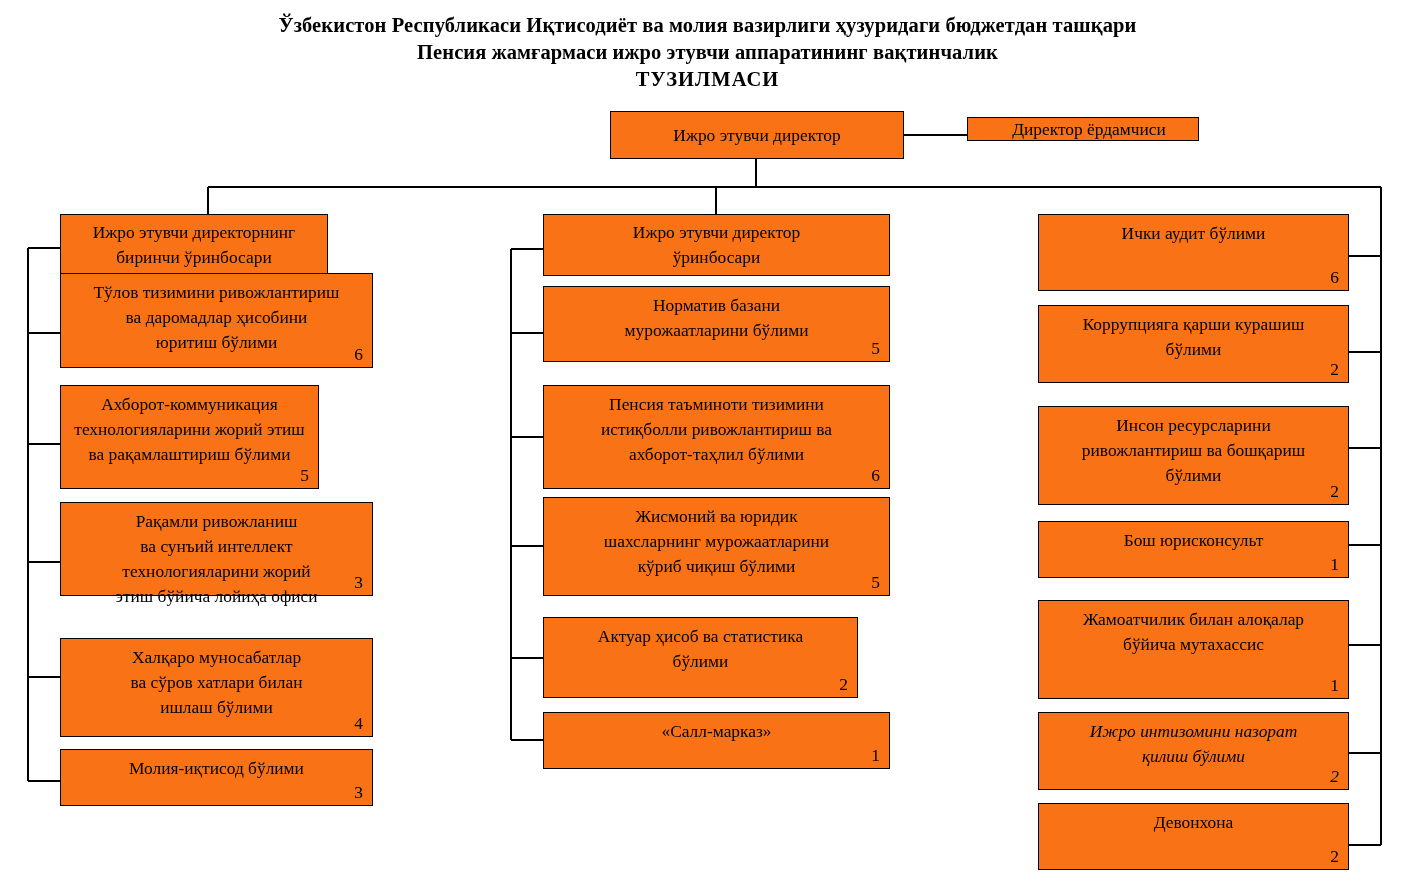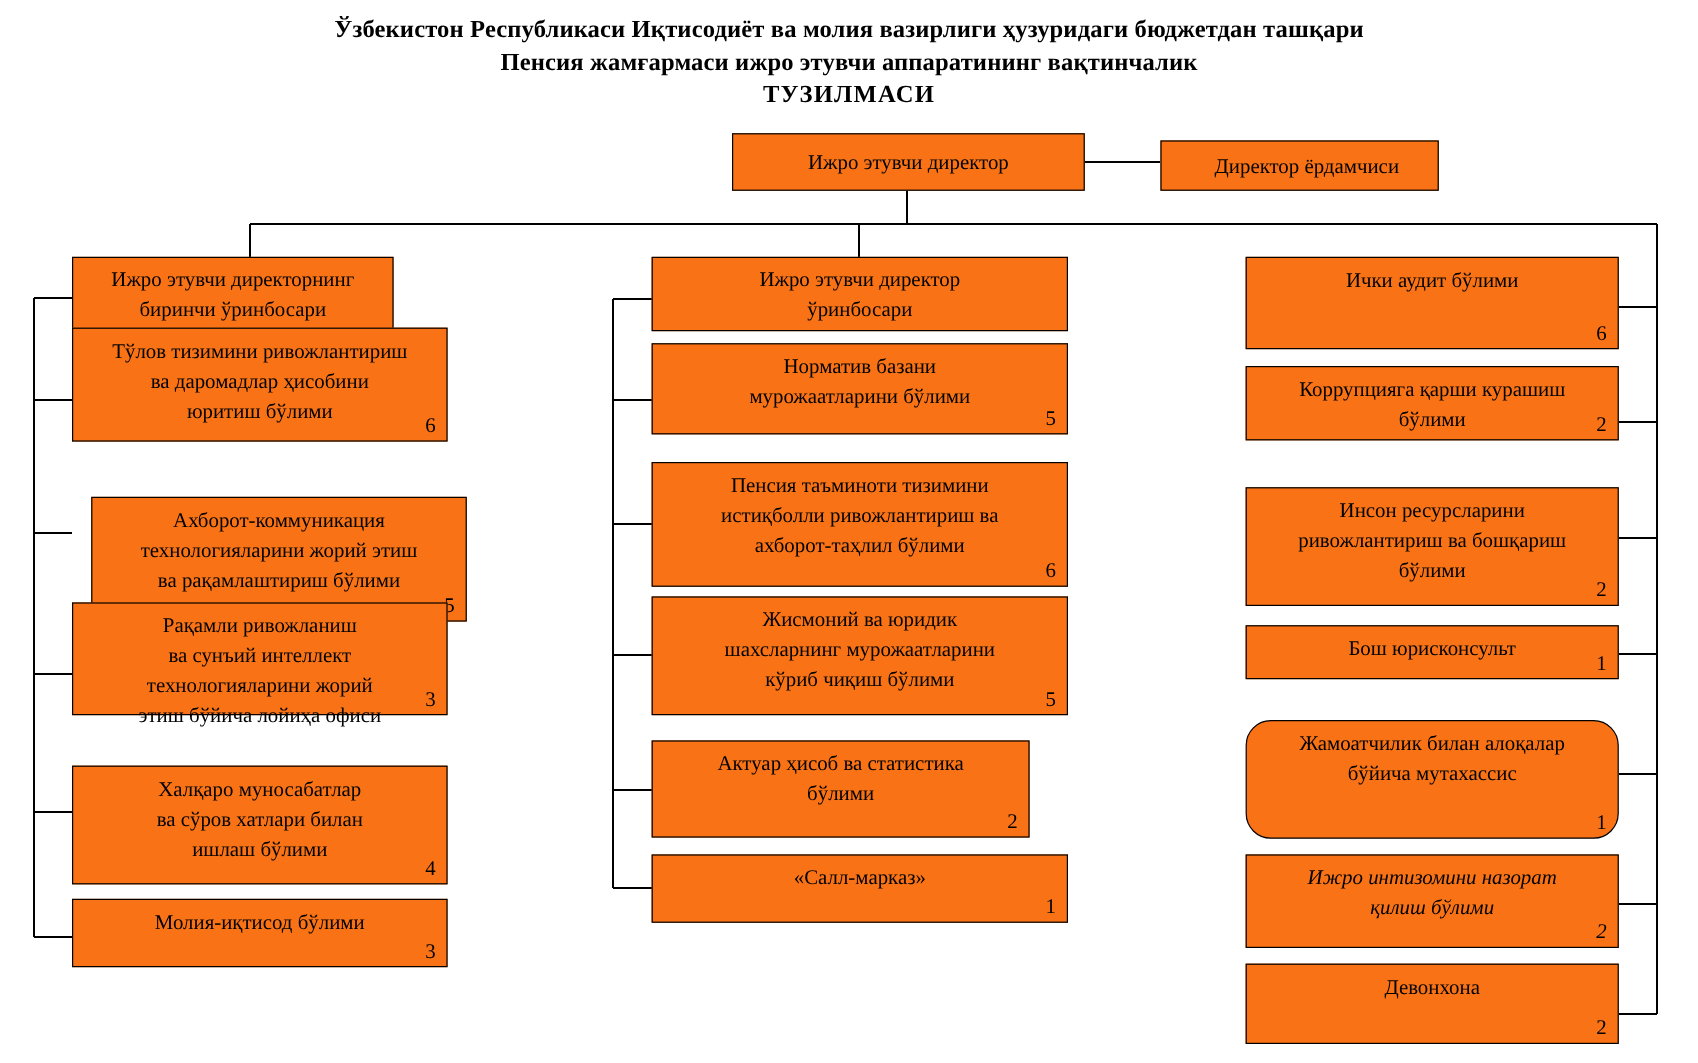--- a/index.html
+++ b/index.html
@@ -125,37 +125,37 @@
     <line x1="1381" y1="545" x2="1349" y2="545"></line>
     <line x1="1381" y1="645" x2="1349" y2="645"></line>
     <line x1="1381" y1="753" x2="1349" y2="753"></line>
     <line x1="1381" y1="845" x2="1349" y2="845"></line>
   </svg>
 
   <div class="node centered" style="left:610px; top:111px; width:294px; height:48px;">
     <span class="node-label">Ижро этувчи директор</span>
   </div>
 
-  <div class="node centered" style="left:967px; top:117px; width:232px; height:42px;padding-left:12px;">
+  <div class="node centered" style="left:967px; top:117px; width:232px; height:24px;padding-left:12px;">
     <span class="node-label">Директор ёрдамчиси</span>
   </div>
 
   <div class="node centered" style="left:60px; top:214px; width:268px; height:62px;">
     <span class="node-label">Ижро этувчи директорнинг
 биринчи ўринбосари</span>
   </div>
 
   <div class="node" style="left:60px; top:273px; width:313px; height:95px;">
     <span class="node-label">Тўлов тизимини ривожлантириш
 ва даромадлар ҳисобини
 юритиш бўлими</span>
     <span class="node-count">6</span>
   </div>
 
-  <div class="node" style="left:60px; top:414px; width:313px; height:104px;margin-left:16px;">
+  <div class="node" style="left:60px; top:385px; width:259px; height:104px;">
     <span class="node-label">Ахборот-коммуникация
 технологияларини жорий этиш
 ва рақамлаштириш бўлими</span>
     <span class="node-count">5</span>
   </div>
 
   <div class="node" style="left:60px; top:502px; width:313px; height:94px;">
     <span class="node-label">Рақамли ривожланиш
 ва сунъий интеллект
 технологияларини жорий
@@ -209,39 +209,39 @@
   <div class="node" style="left:543px; top:712px; width:347px; height:57px;">
     <span class="node-label">«Салл-марказ»</span>
     <span class="node-count">1</span>
   </div>
 
   <div class="node" style="left:1038px; top:214px; width:311px; height:77px;">
     <span class="node-label">Ички аудит бўлими</span>
     <span class="node-count">6</span>
   </div>
 
-  <div class="node" style="left:1038px; top:305px; width:311px; height:62px;">
+  <div class="node" style="left:1038px; top:305px; width:311px; height:78px;">
     <span class="node-label">Коррупцияга қарши курашиш
 бўлими</span>
     <span class="node-count">2</span>
   </div>
 
   <div class="node" style="left:1038px; top:406px; width:311px; height:99px;">
     <span class="node-label">Инсон ресурсларини
 ривожлантириш ва бошқариш
 бўлими</span>
     <span class="node-count">2</span>
   </div>
 
-  <div class="node" style="left:1038px; top:521px; width:311px; height:45px;align-items:flex-end;">
+  <div class="node" style="left:1038px; top:521px; width:311px; height:57px;align-items:flex-end;">
     <span class="node-label">Бош юрисконсульт</span>
     <span class="node-count">1</span>
   </div>
 
-  <div class="node" style="left:1038px; top:600px; width:311px; height:99px;border-radius:21px;">
+  <div class="node" style="left:1038px; top:600px; width:311px; height:99px;">
     <span class="node-label">Жамоатчилик билан алоқалар
 бўйича мутахассис</span>
     <span class="node-count">1</span>
   </div>
 
   <div class="node" style="left:1038px; top:712px; width:311px; height:78px;font-style:italic;">
     <span class="node-label">Ижро интизомини назорат
 қилиш бўлими</span>
     <span class="node-count">2</span>
   </div>

